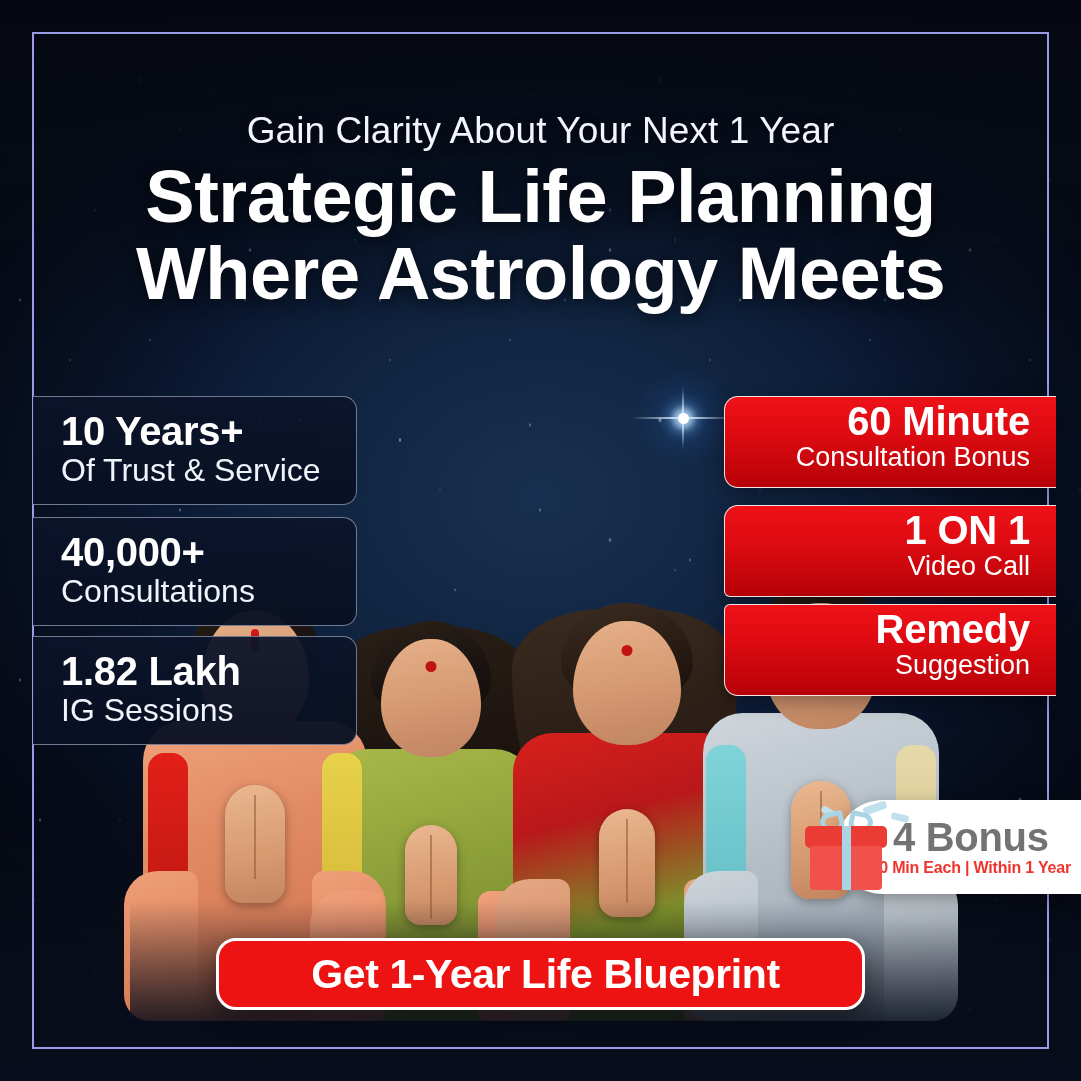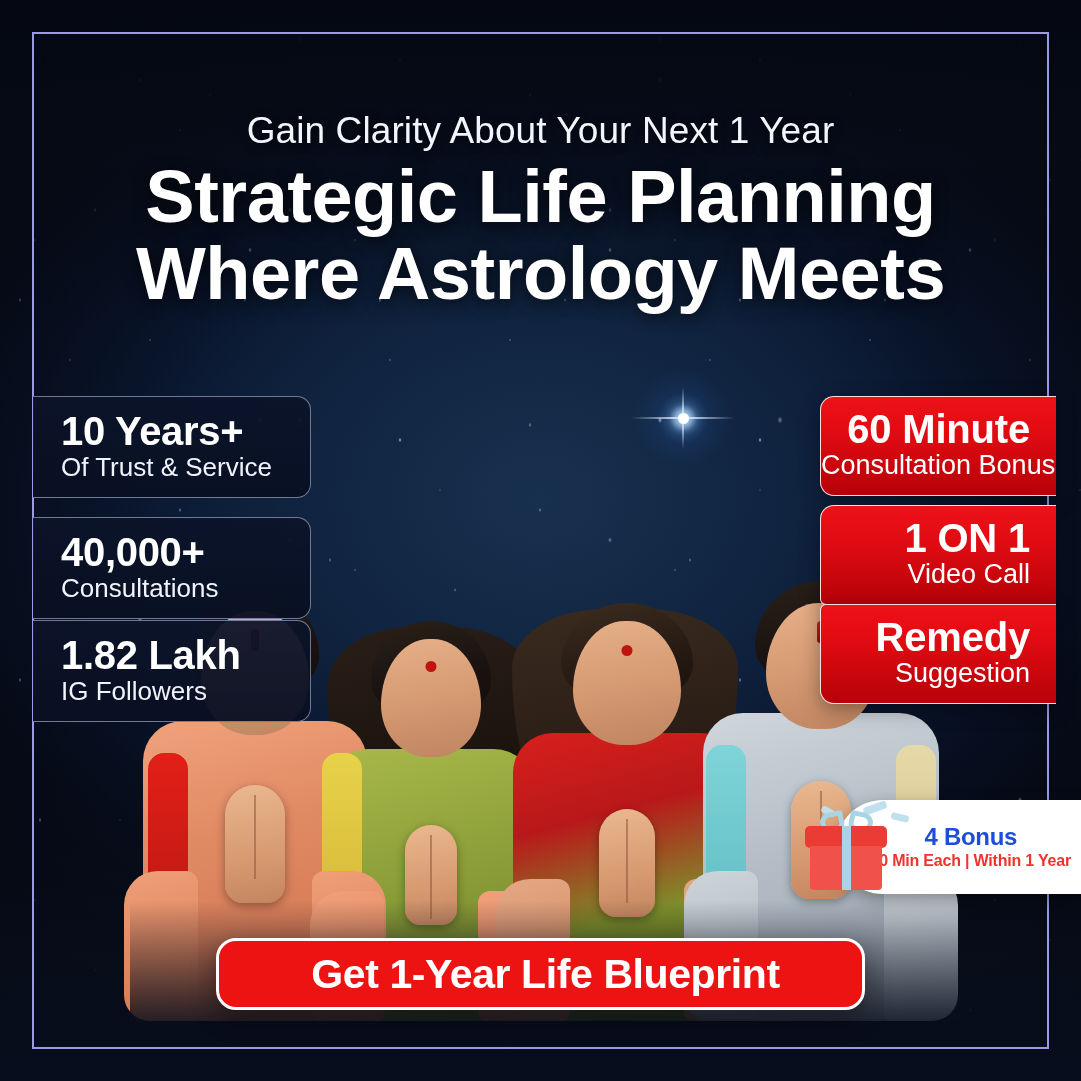--- a/index.html
+++ b/index.html
@@ -137,57 +137,57 @@
     letter-spacing:-.5px;
     font-stretch:condensed;
     text-shadow:0 3px 16px rgba(0,0,0,.65);
   }
   .title .ln { display:block; }
 
   
   .stat {
     position:absolute;
     left:33px;
-    width:278px;
+    width:324px;
     background:linear-gradient(180deg, rgba(12,20,42,.94) 0%, rgba(9,16,35,.96) 100%);
     border:1px solid rgba(176,186,214,.62);
     border-left:none;
     border-top-right-radius:14px;
     border-bottom-right-radius:14px;
     padding:14px 4px 16px 28px;
     z-index:5;
   }
   .stat .big {
     font-size:40px; font-weight:700; color:#fff;
     line-height:1.0; letter-spacing:-.3px;
     font-stretch:condensed;
     white-space:nowrap;
   }
   .stat .small {
     margin-top:3px;
-    font-size:26px; font-weight:400; color:#f0f3fa;
+    font-size:32px; font-weight:400; color:#f0f3fa;
     line-height:1.05;
     font-stretch:condensed;
     white-space:nowrap;
   }
   #stat-1 { top:396px; }
   #stat-2 { top:517px; }
-  #stat-3 { top:620px; }
+  #stat-3 { top:636px; }
 
   
   .perk {
     position:absolute;
     right:25px;
-    width:236px;
+    width:332px;
     background:linear-gradient(180deg, #ee1118 0%, #e00b12 38%, #b60208 100%);
     border:1px solid rgba(255,255,255,.88);
     border-right:none;
     border-top-left-radius:14px;
     border-bottom-left-radius:14px;
-    padding:12px 26px 16px 0;
+    padding:4px 26px 16px 0;
     text-align:right;
     z-index:5;
     box-shadow:0 6px 20px rgba(0,0,0,.35);
   }
   .perk .big {
     font-size:40px; font-weight:700; color:#fff;
     line-height:1.0; letter-spacing:-.2px;
     font-stretch:condensed; white-space:nowrap;
   }
   .perk .small {
@@ -325,21 +325,21 @@
     width:245px; height:94px;
     background:#ffffff;
     border-radius:50px 0 0 50px;
     z-index:8;
     display:flex; align-items:center; justify-content:flex-end;
     padding-right:10px;
     box-shadow:0 6px 18px rgba(0,0,0,.35);
   }
   .bonus-text { text-align:center; }
   .bonus-title {
-    font-size:24px; font-weight:700; color:#1d4ed8;
+    font-size:40px; font-weight:700; color:#737373;
     line-height:.96; letter-spacing:-.3px; font-stretch:condensed;
   }
   .bonus-title .ln { display:block; }
   .bonus-sub {
     margin-top:4px;
     font-size:16px; font-weight:700; color:#f1332e;
     line-height:1; letter-spacing:-.2px; font-stretch:condensed;
     white-space:nowrap;
   }
 
@@ -467,21 +467,21 @@
   <div class="stat" id="stat-1">
     <div class="big">10 Years+</div>
     <div class="small">Of Trust &amp; Service</div>
   </div>
   <div class="stat" id="stat-2">
     <div class="big">40,000+</div>
     <div class="small">Consultations</div>
   </div>
   <div class="stat" id="stat-3">
     <div class="big">1.82 Lakh</div>
-    <div class="small">IG Followers</div>
+    <div class="small">IG Sessions</div>
   </div>
 
   <div class="perk" id="perk-1">
     <div class="big">60 Minute</div>
     <div class="small">Consultation Bonus</div>
   </div>
   <div class="perk" id="perk-2">
     <div class="big">1 ON 1</div>
     <div class="small">Video Call</div>
   </div>

